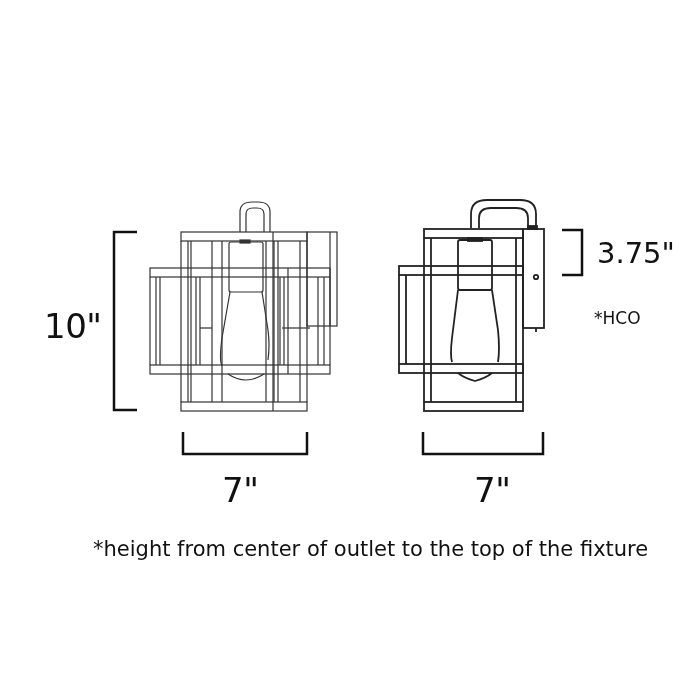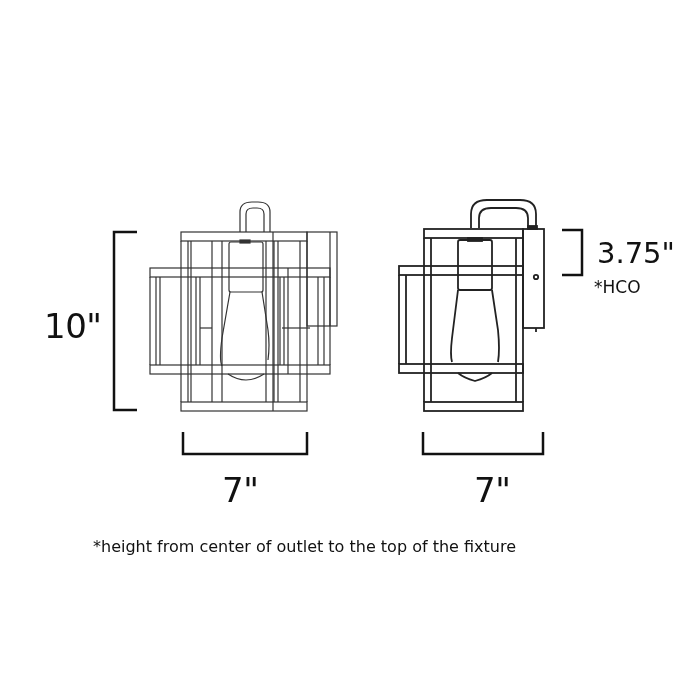--- a/index.html
+++ b/index.html
@@ -1,22 +1,22 @@
 <!DOCTYPE html>
 <html><head>
   <meta charset="utf-8">
   <style>
     html, body { margin: 0; padding: 0; background: #ffffff; }
     body { width: 700px; height: 700px; position: relative; overflow: hidden; font-family: "DejaVu Sans", sans-serif; }
     #diagram { position: absolute; left: 0; top: 0; width: 700px; height: 700px; }
     .lbl { position: absolute; color: #111111; white-space: nowrap; }
     .dim-big { font-size: 34px; font-weight: 400; letter-spacing: -0.5px; }
     .dim-hco { font-size: 29px; }
-    .hco { font-size: 17px; }
-    .footnote { font-size: 16px; }
+    .hco { font-size: 17px; margin-top: 31px; }
+    .footnote { font-size: 21px; }
   </style>
 </head>
 <body>
 
 <svg id="diagram" viewBox="0 0 700 700" xmlns="http://www.w3.org/2000/svg">
 
   <g fill="none" stroke="#333" stroke-width="1.2">
 
     <path d="M240,232 L240,212 Q240,202 252,202 L258,202 Q270,202 270,212 L270,232"></path>
     <path d="M246,232 L246,214 Q246,208 253,208 L257,208 Q264,208 264,214 L264,232"></path>

